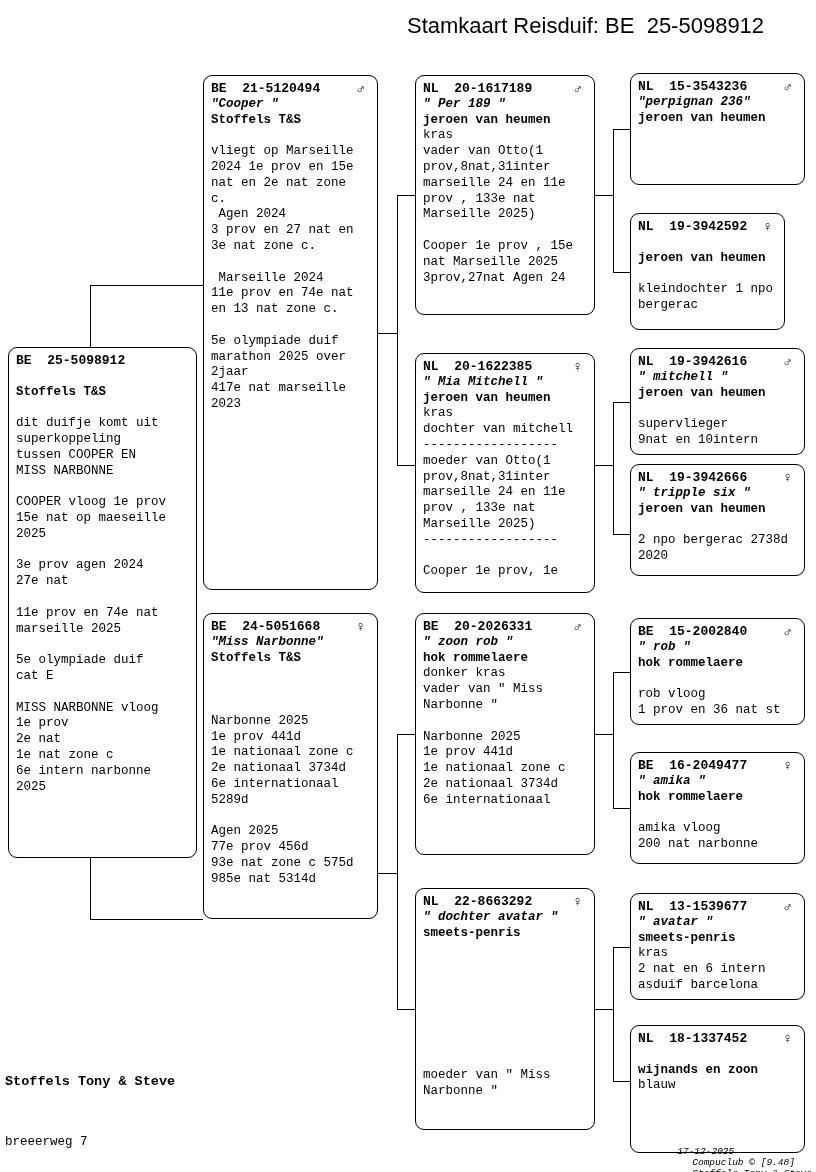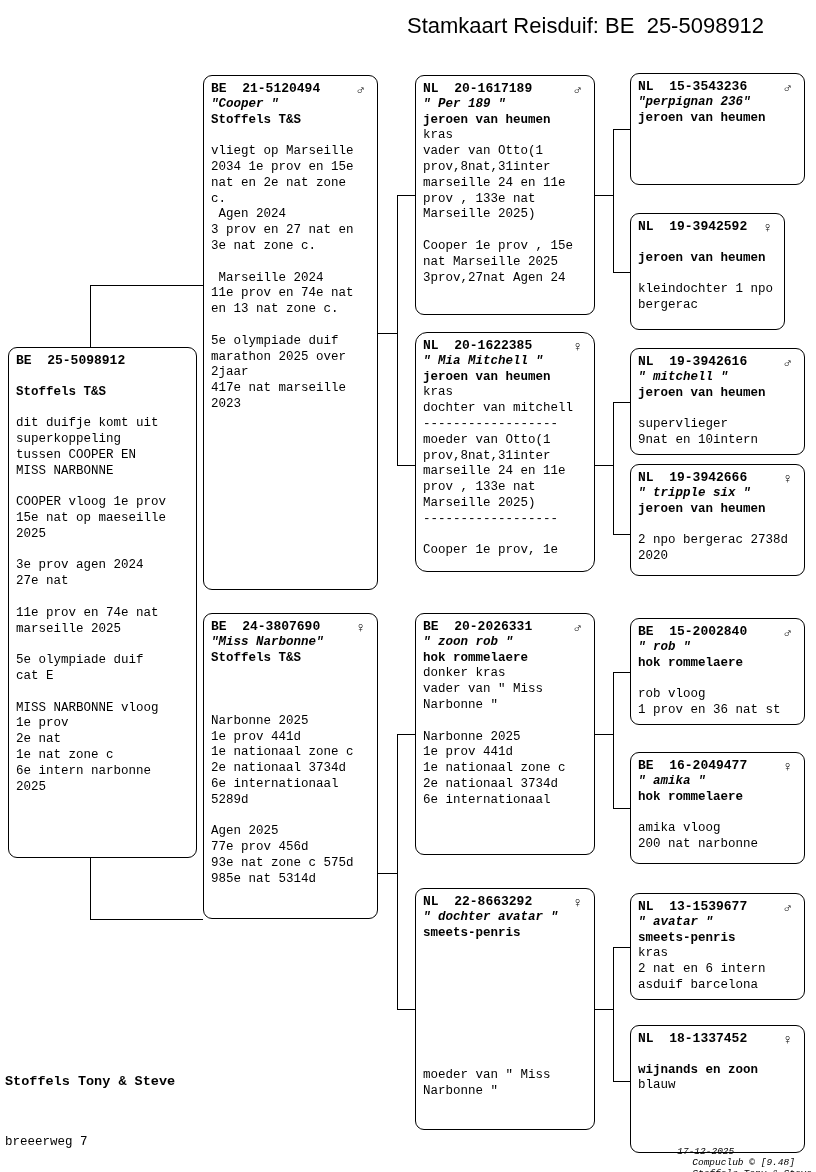--- a/index.html
+++ b/index.html
@@ -11,21 +11,21 @@
   .title{
     position:absolute;left:407px;top:13px;
     font-family:"Liberation Sans","DejaVu Sans",sans-serif;
     font-size:22px;color:#000;white-space:pre;
   }
   .pbox{
     position:absolute;border:1px solid #000;border-radius:9px;background:#fff;
     padding:5px 0 0 7px;box-sizing:border-box;font-size:12.5px;
   }
   .ring-row{
-    display:flex;justify-content:space-between;align-items:flex-end;
+    display:flex;justify-content:space-between;align-items:center;
     height:15.8px;line-height:15.8px;padding-right:12px;
     font-size:13px;font-weight:bold;white-space:pre;
   }
   .sex{font-size:14px;font-weight:normal;line-height:14px;}
   .bline{height:15.8px;line-height:15.8px;white-space:pre;overflow:hidden;}
   .b{font-weight:bold;}
   .bi{font-weight:bold;font-style:italic;}
   .cline{position:absolute;background:#000;}
   .owner{position:absolute;left:5px;top:1038px;white-space:pre;}
   .owner-name{font-size:13.5px;font-weight:bold;margin-bottom:7px;line-height:16px;}
@@ -101,39 +101,39 @@
       <div class="bline r">1e nat zone c</div>
       <div class="bline r">6e intern narbonne</div>
       <div class="bline r">2025</div>
     </div>
     <div class="pbox" style="left: 203px; top: 75px; width: 175px; height: 515px;">
       <div class="ring-row"><span>BE  21-5120494</span><span class="sex">♂</span></div>
       <div class="bline bi">"Cooper "</div>
       <div class="bline b">Stoffels T&amp;S</div>
       <div class="bline r"></div>
       <div class="bline r">vliegt op Marseille</div>
-      <div class="bline r">2034 1e prov en 15e</div>
+      <div class="bline r">2024 1e prov en 15e</div>
       <div class="bline r">nat en 2e nat zone</div>
       <div class="bline r">c.</div>
       <div class="bline r"> Agen 2024</div>
       <div class="bline r">3 prov en 27 nat en</div>
       <div class="bline r">3e nat zone c.</div>
       <div class="bline r"></div>
       <div class="bline r"> Marseille 2024</div>
       <div class="bline r">11e prov en 74e nat</div>
       <div class="bline r">en 13 nat zone c.</div>
       <div class="bline r"></div>
       <div class="bline r">5e olympiade duif</div>
       <div class="bline r">marathon 2025 over</div>
       <div class="bline r">2jaar</div>
       <div class="bline r">417e nat marseille</div>
       <div class="bline r">2023</div>
     </div>
     <div class="pbox" style="left: 203px; top: 613px; width: 175px; height: 306px;">
-      <div class="ring-row"><span>BE  24-3807690</span><span class="sex">♀</span></div>
+      <div class="ring-row"><span>BE  24-5051668</span><span class="sex">♀</span></div>
       <div class="bline bi">"Miss Narbonne"</div>
       <div class="bline b">Stoffels T&amp;S</div>
       <div class="bline r"></div>
       <div class="bline r"></div>
       <div class="bline r"></div>
       <div class="bline r">Narbonne 2025</div>
       <div class="bline r">1e prov 441d</div>
       <div class="bline r">1e nationaal zone c</div>
       <div class="bline r">2e nationaal 3734d</div>
       <div class="bline r">6e internationaal</div>
@@ -152,21 +152,21 @@
       <div class="bline r">vader van Otto(1</div>
       <div class="bline r">prov,8nat,31inter</div>
       <div class="bline r">marseille 24 en 11e</div>
       <div class="bline r">prov , 133e nat</div>
       <div class="bline r">Marseille 2025)</div>
       <div class="bline r"></div>
       <div class="bline r">Cooper 1e prov , 15e</div>
       <div class="bline r">nat Marseille 2025</div>
       <div class="bline r">3prov,27nat Agen 24</div>
     </div>
-    <div class="pbox" style="left: 415px; top: 332px; width: 180px; height: 240px; border-radius: 12px;">
+    <div class="pbox" style="left: 415px; top: 353px; width: 180px; height: 240px;">
       <div class="ring-row"><span>NL  20-1622385</span><span class="sex">♀</span></div>
       <div class="bline bi">" Mia Mitchell "</div>
       <div class="bline b">jeroen van heumen</div>
       <div class="bline r">kras</div>
       <div class="bline r">dochter van mitchell</div>
       <div class="bline r">------------------</div>
       <div class="bline r">moeder van Otto(1</div>
       <div class="bline r">prov,8nat,31inter</div>
       <div class="bline r">marseille 24 en 11e</div>
       <div class="bline r">prov , 133e nat</div>

